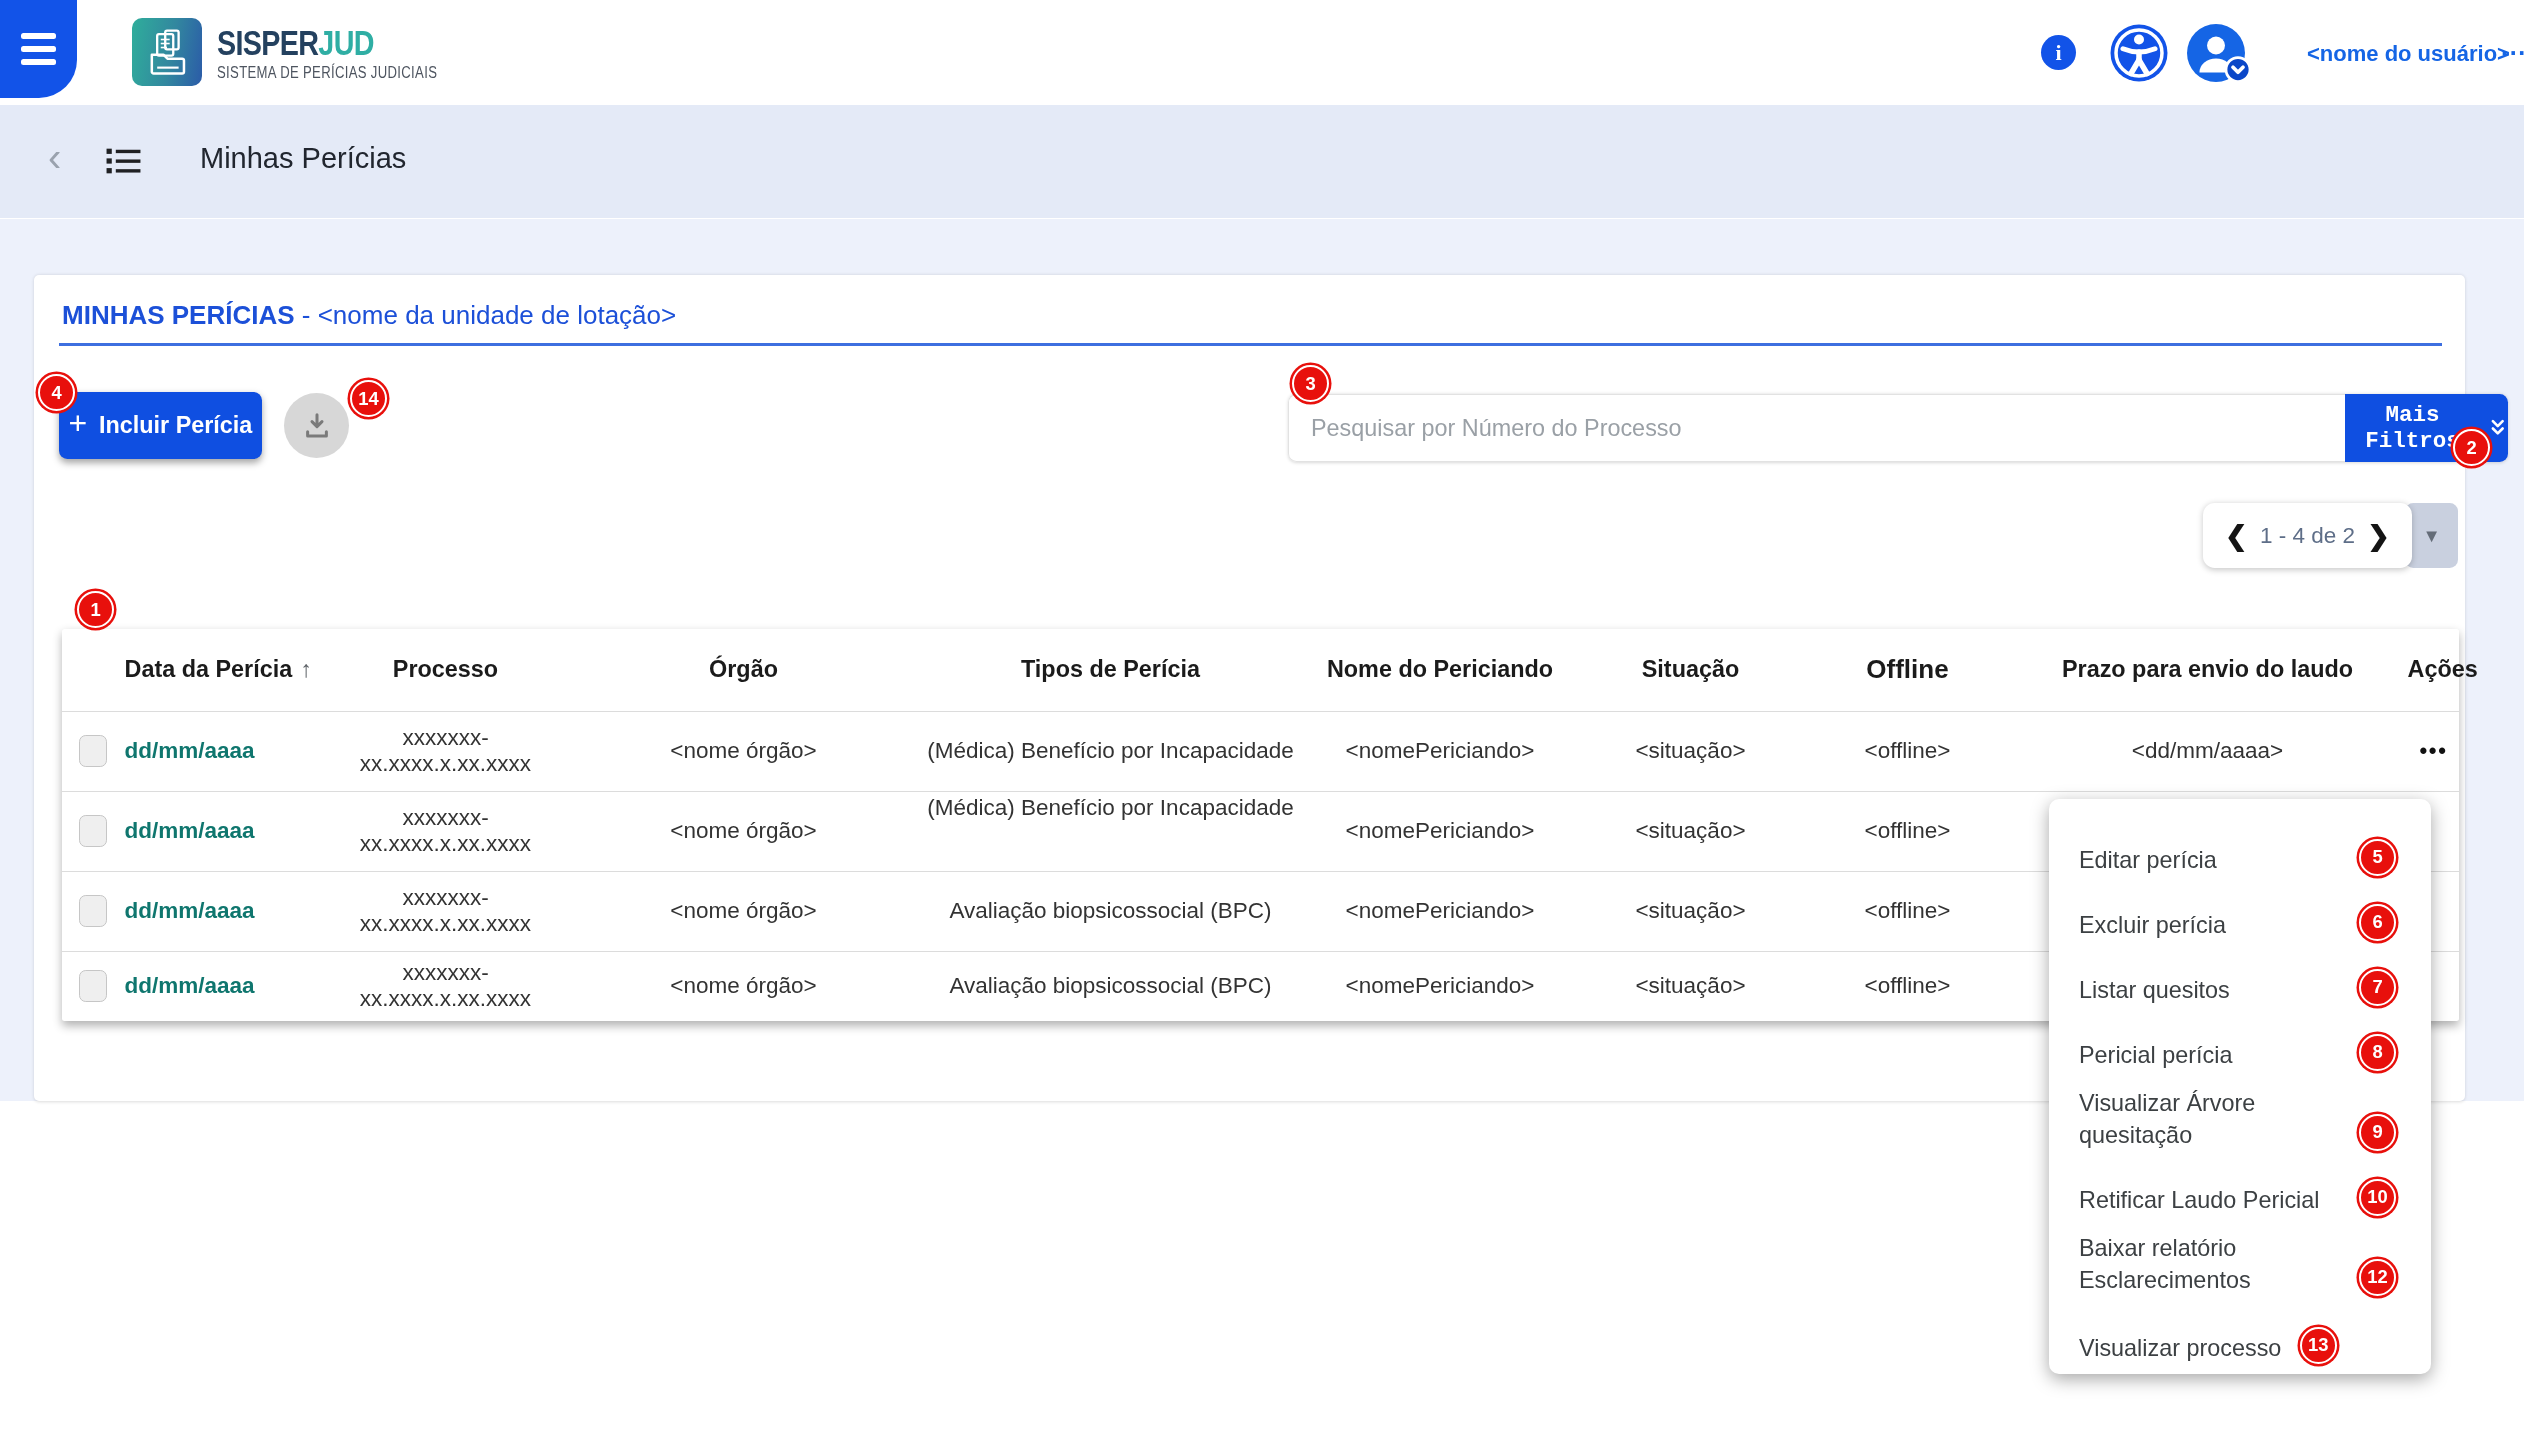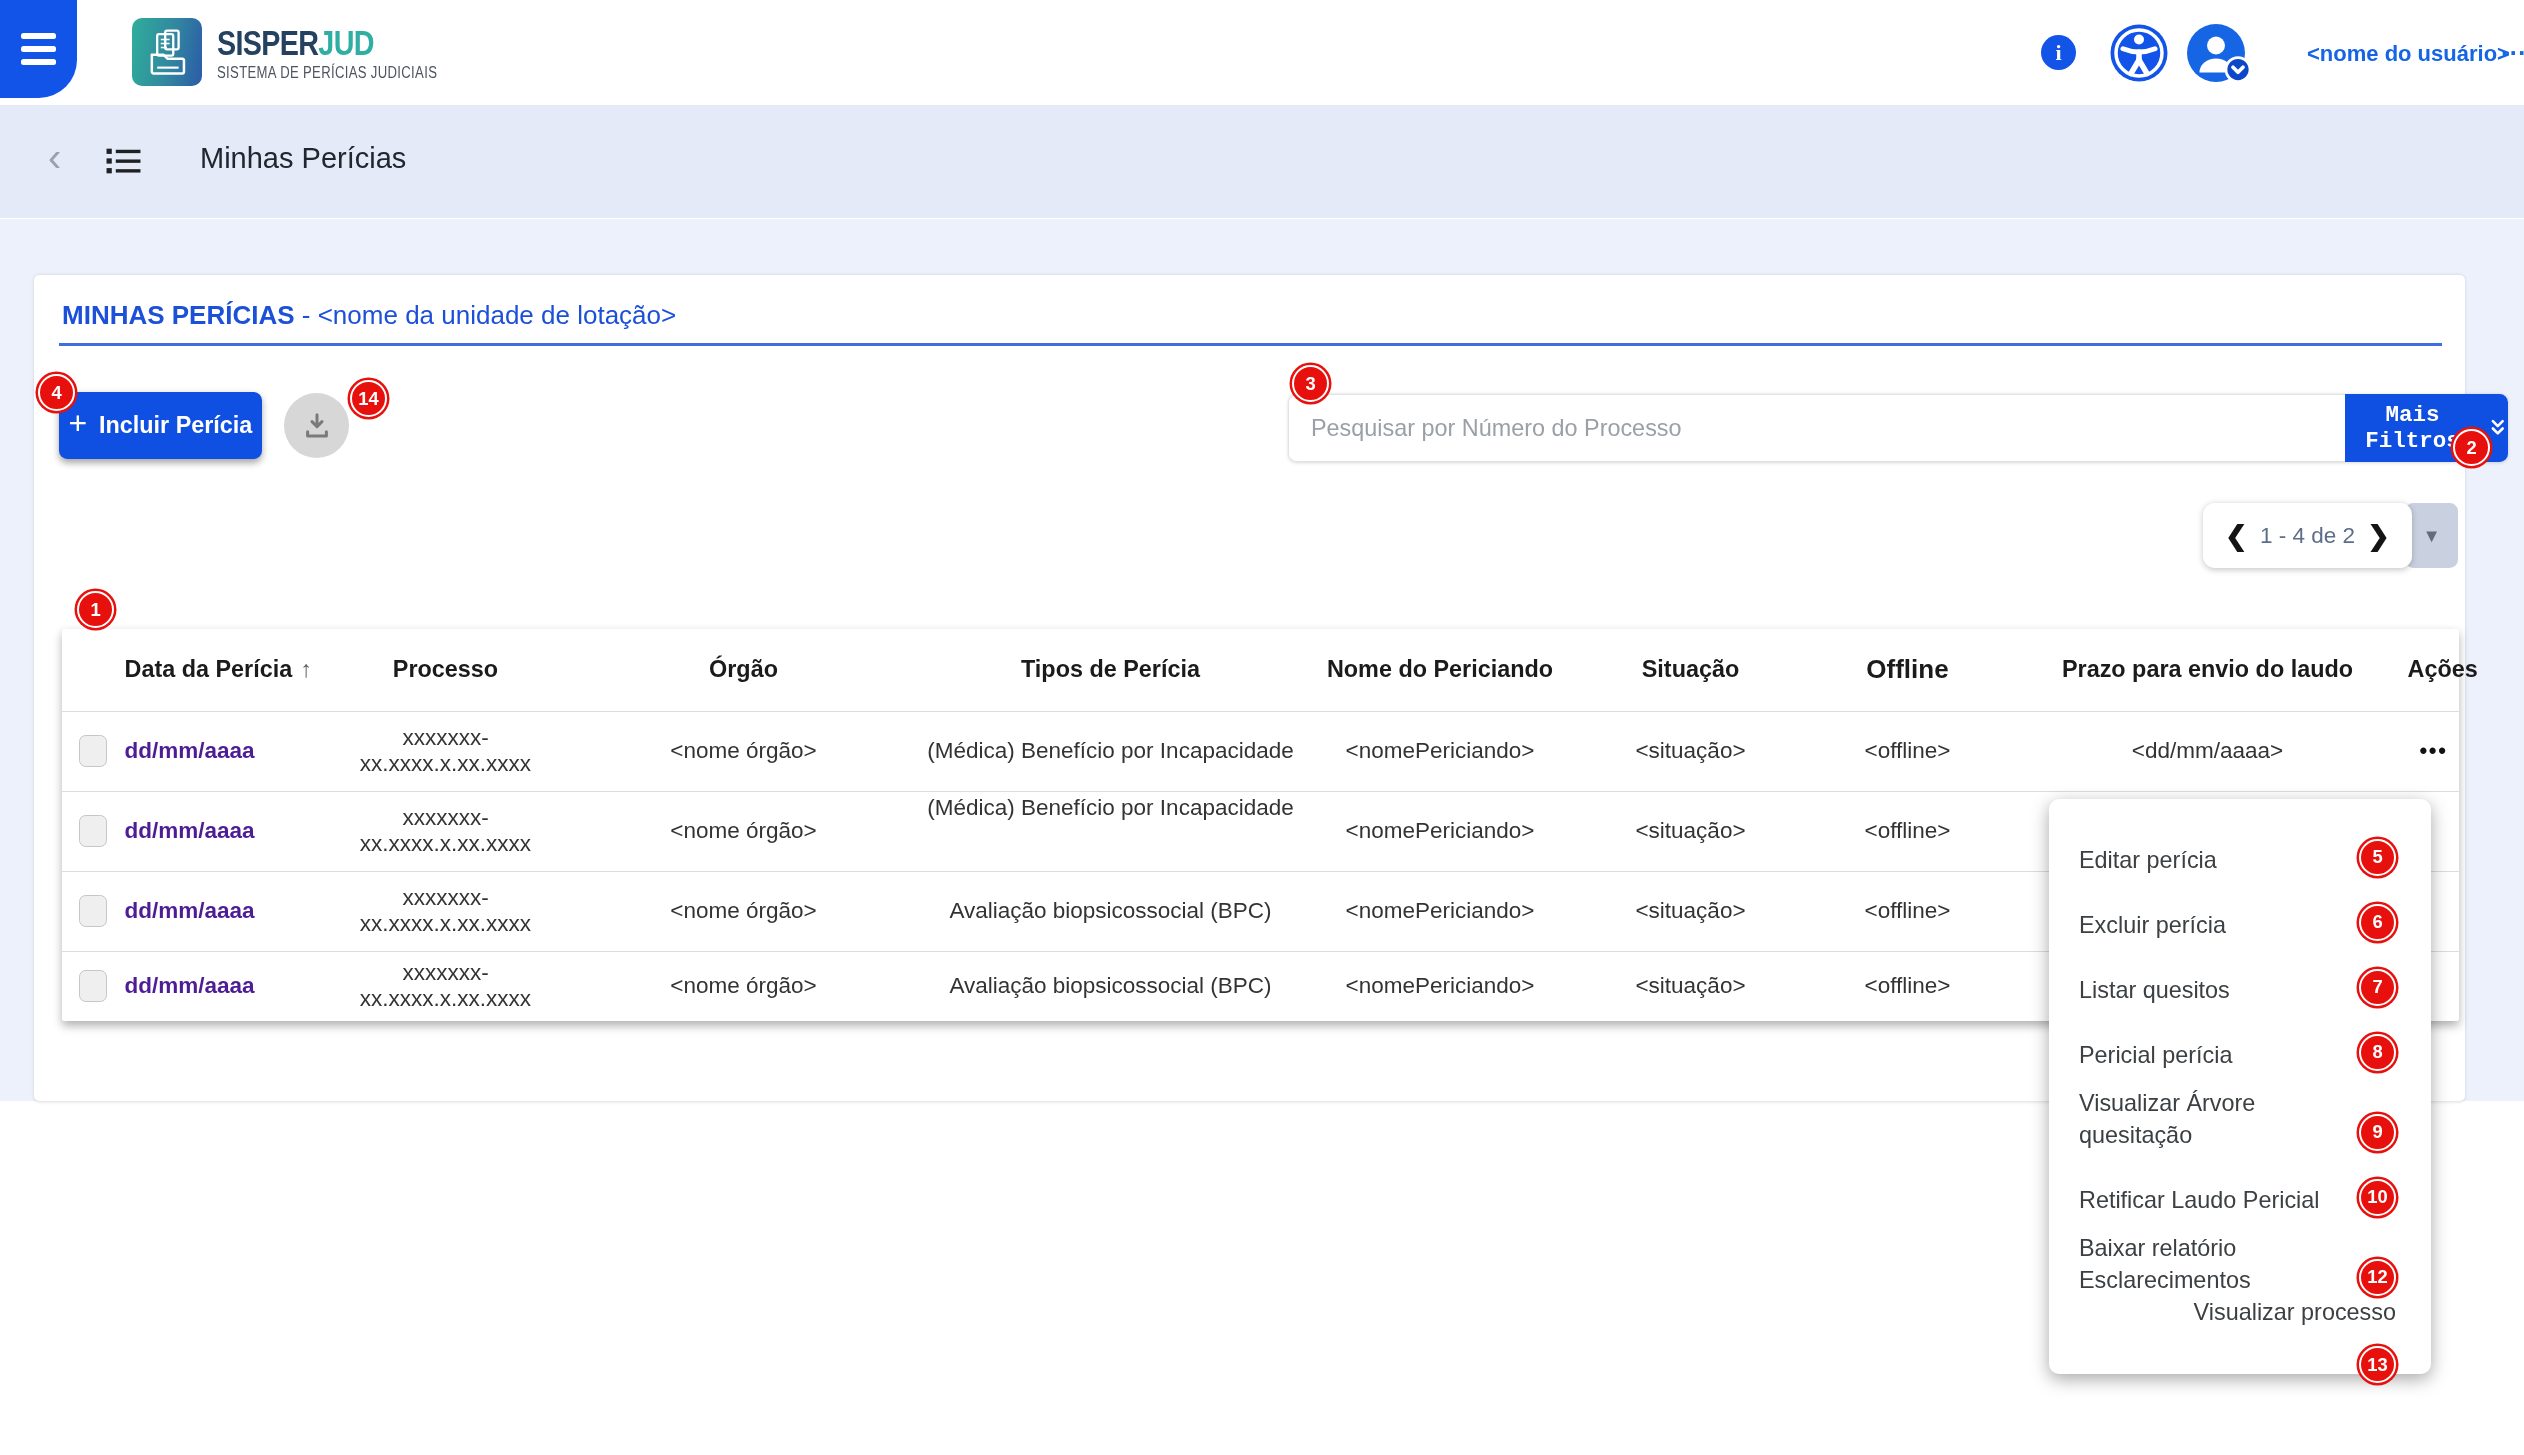--- a/index.html
+++ b/index.html
@@ -78,34 +78,34 @@
   
   .tablecard { position:absolute; left:27.5px; top:354px; width:2397px; background:#fff; border-radius:2.5px;
                box-shadow:0 4.2px 10px rgba(0,0,0,.30); }
   table { border-collapse:collapse; table-layout:fixed; width:2397px; }
   th { font-size:23.4px; font-weight:bold; color:#1B1B1B; text-align:center; height:82px; }
   th.c-data { text-align:left; }
   th.c-offline { font-size:26px; }
   td { font-size:22.5px; color:#333; text-align:center; height:80px; vertical-align:middle; }
   tr.datarow { border-top:0.8px solid #DCDCDC; }
   tr.datarow:last-child td { height:70px; }
-  td.c-data { text-align:left; font-weight:bold; color:#4c1d95; }
+  td.c-data { text-align:left; font-weight:bold; color:#0f766e; }
   td.c-acoes { font-size:22px; font-weight:bold; color:#111; letter-spacing:1.7px; cursor:pointer; }
   .shift-up span { position:relative; top:-23.4px; }
   .cbx { width:28px; height:32px; border:1.7px solid #C6C6C6; border-radius:6.7px; background:#EFEFEF;
          margin:0 auto; cursor:pointer; }
   .sorticon { color:#5F6368; font-size:23.4px; margin-left:8.3px; cursor:pointer; }
 
   
   .ctxmenu { position:absolute; left:2049px; top:799px; width:382px; background:#fff; border-radius:10px;
              box-shadow:0 5px 18.4px rgba(0,0,0,.35); z-index:20; padding:11.7px 0 10px 0; }
   .menu-item { display:flex; align-items:flex-end; justify-content:space-between; padding:0 35px 0 30px;
                cursor:pointer; }
   .menu-item .label { font-size:23.4px; color:#3C4043; line-height:32px; white-space:pre-line; }
-  .menu-item.one { height:65px; } .menu-item.two { height:80px; } .menu-item.last { height:68px; justify-content:flex-start; gap:18.4px;flex-direction:column; }
+  .menu-item.one { height:65px; } .menu-item.two { height:80px; } .menu-item.last { height:68px; justify-content:flex-start; gap:18.4px; }
 
   
   .badge { width:37px; height:37px; border-radius:50%; background:#E8100C; border:2.5px solid #fff;
            box-shadow:0 0 0 2.5px #E8100C; color:#fff; font-weight:bold; font-size:18.4px;
            display:flex; align-items:center; justify-content:center; flex-shrink:0; }
   .badge.abs { position:absolute; z-index:30; }
   .b1 { left:77px;  top:591px; }
   .b2 { left:2453px; top:429px; }
   .b3 { left:1292px; top:365px; }
   .b4 { left:38px;  top:374px; }

